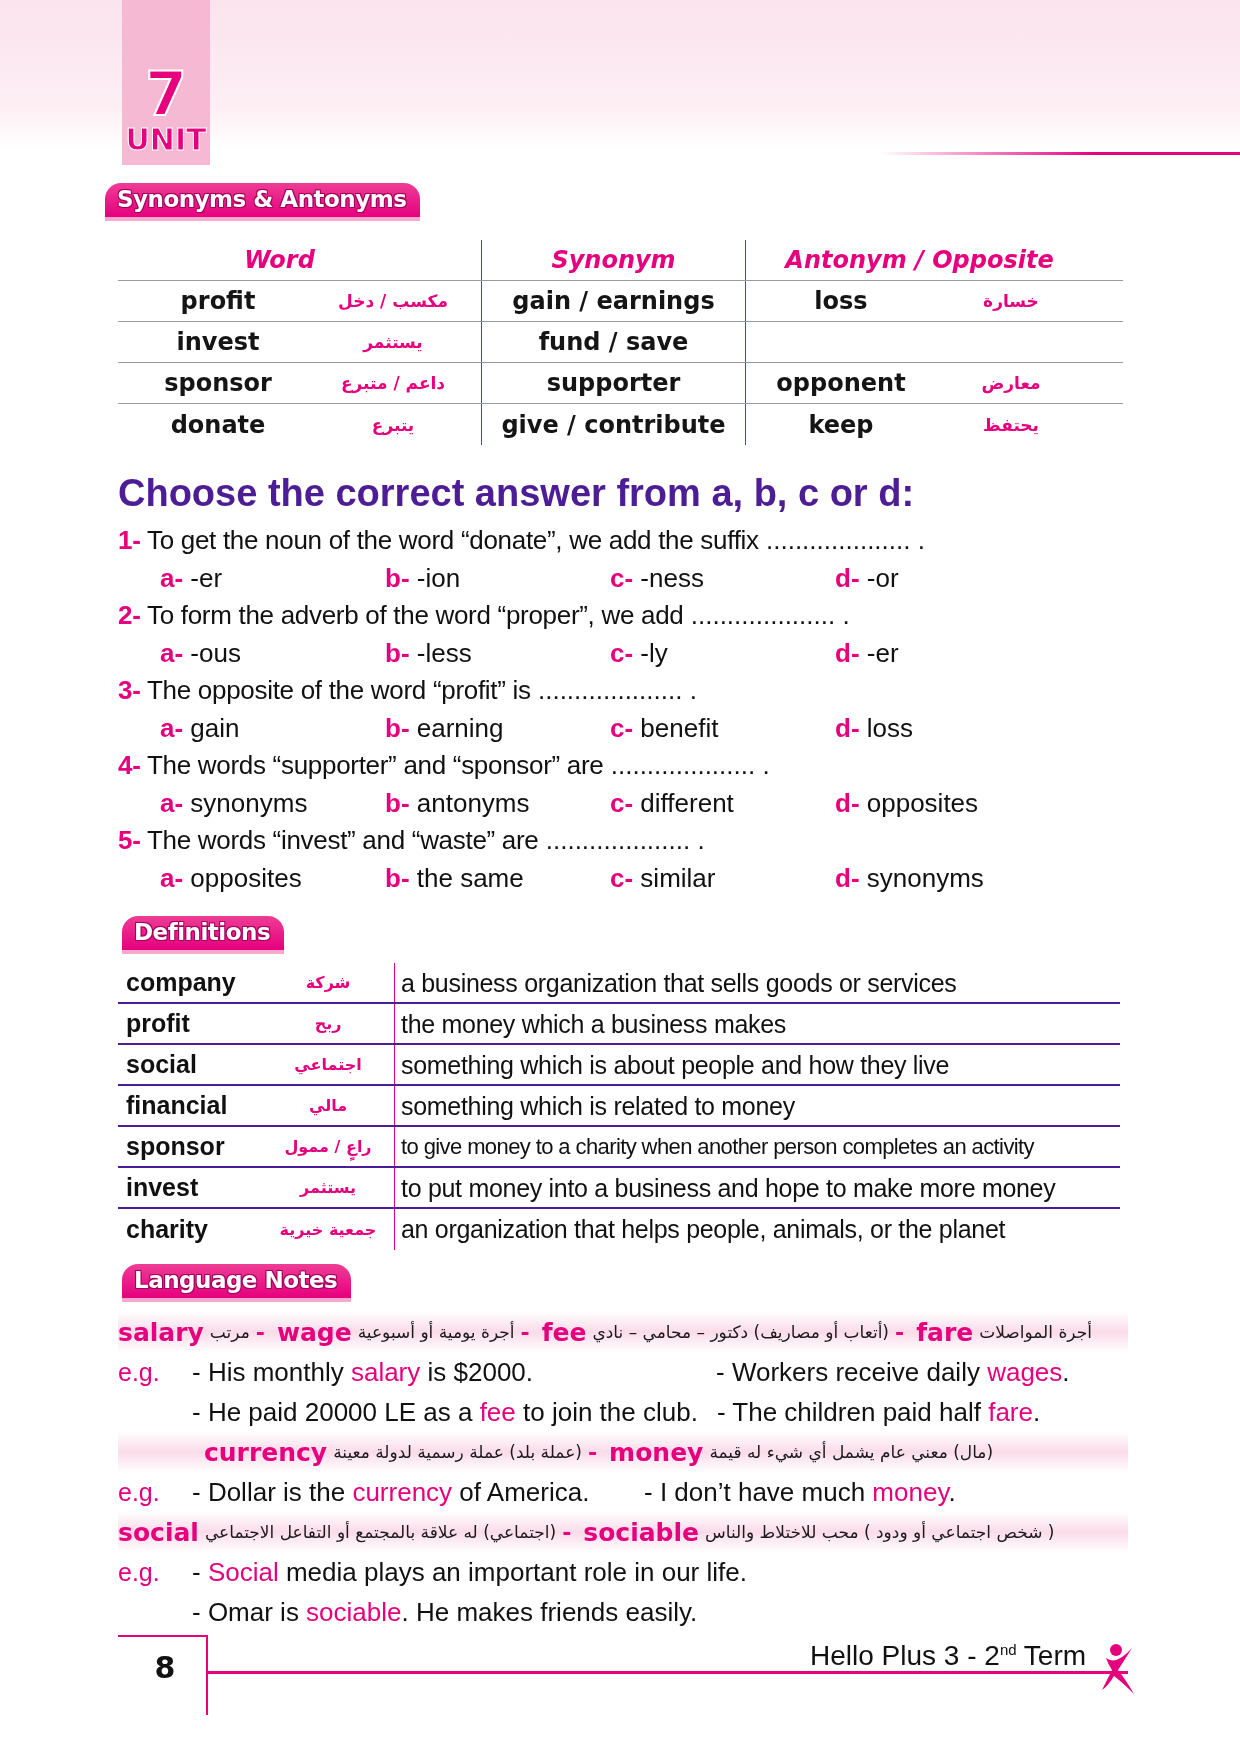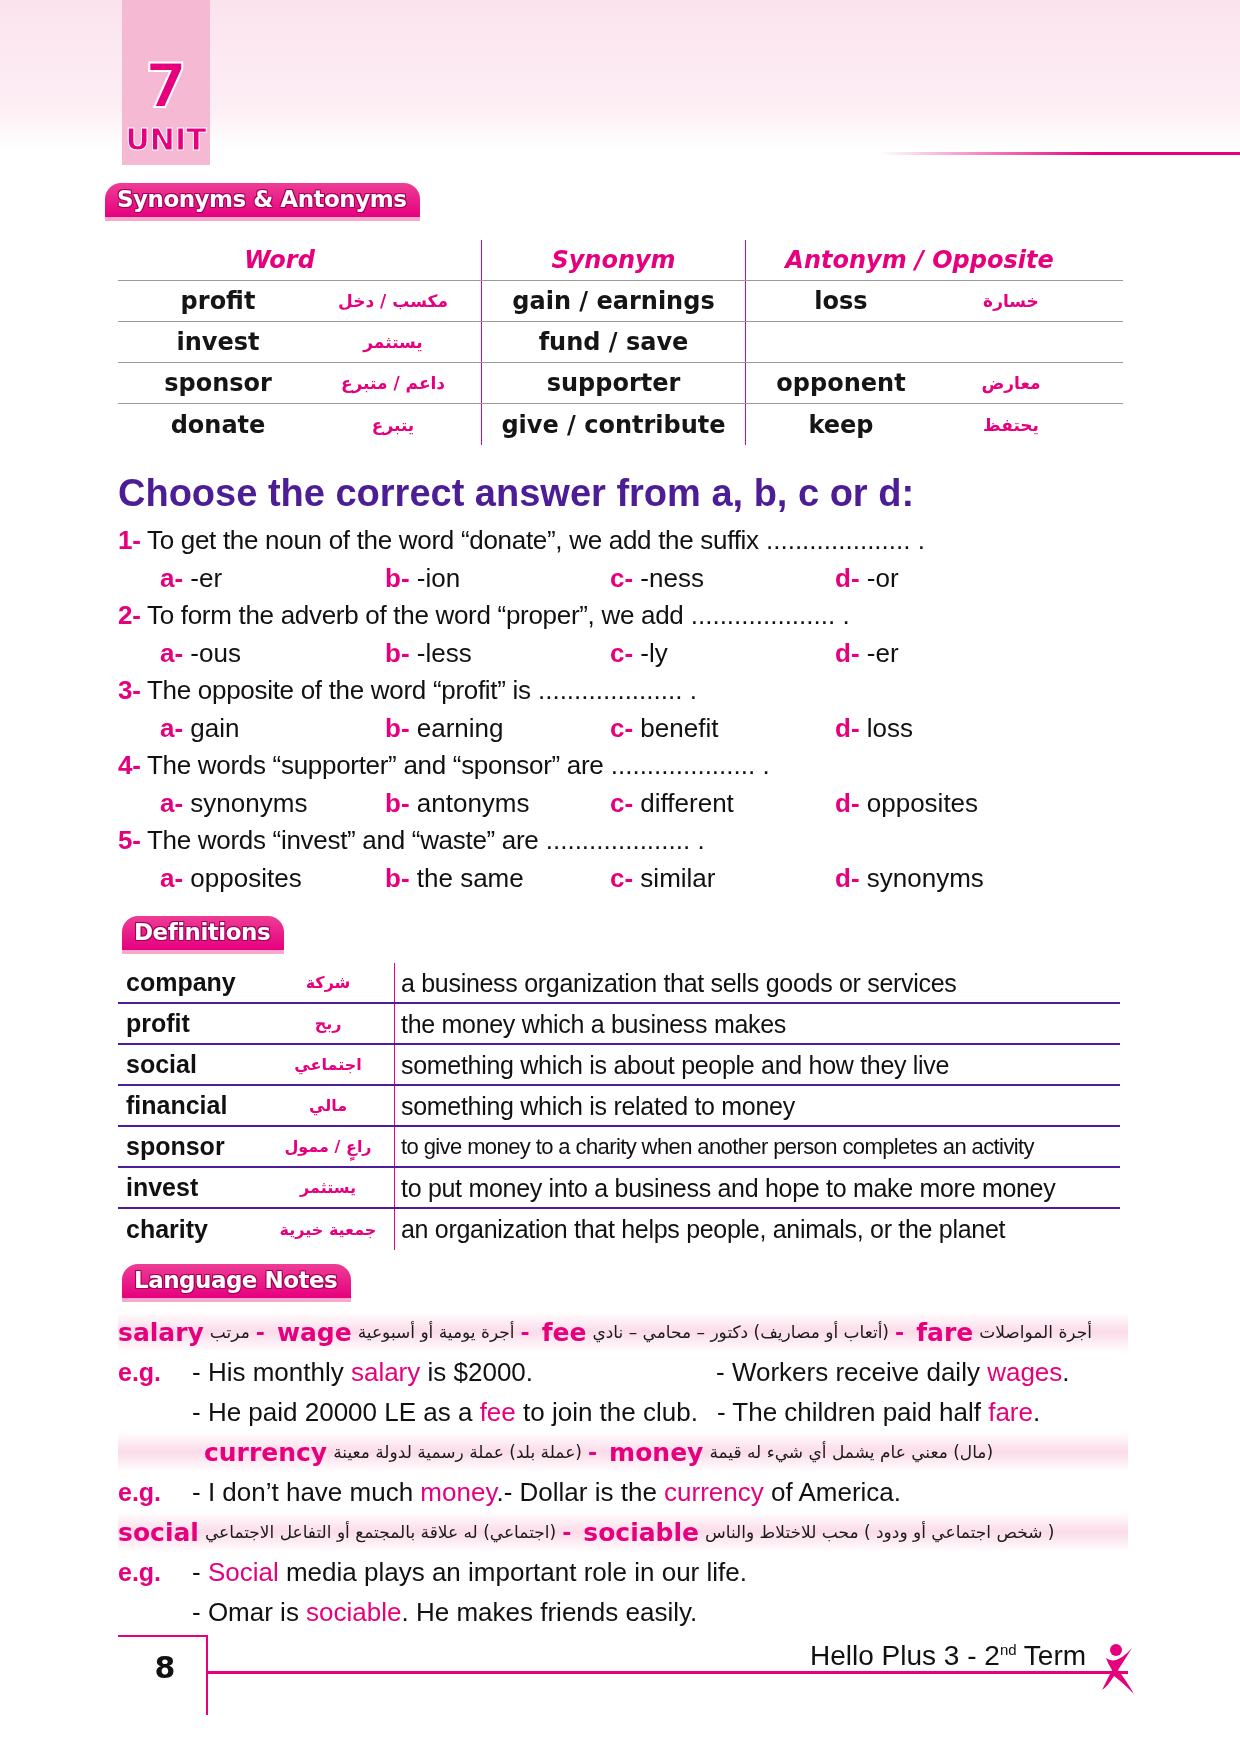--- a/index.html
+++ b/index.html
@@ -19,21 +19,21 @@
     background: #f5b9d3;
     display: flex; flex-direction: column; align-items: center; justify-content: flex-end;
     padding-bottom: 8px;
   }
   .unit-number {
     font-family: "DejaVu Sans", sans-serif; font-weight: 900; font-size: 60px; line-height: 58px;
     color: #e6007e; -webkit-text-stroke: 2px #ffffff;
   }
   .unit-label {
     font-family: "DejaVu Sans", sans-serif; font-weight: bold; font-size: 30px; line-height: 34px;
-    color: #e6007e; margin-top: 8px; -webkit-text-stroke: 1px #ffffff;
+    color: #e6007e; -webkit-text-stroke: 1px #ffffff;
   }
 
   .section-tab {
     position: absolute; height: 34px; padding: 0 14px 0 12px;
     background: linear-gradient(180deg, #ee3d95 0%, #e6007e 100%);
     border-radius: 16px 16px 0 0;
     color: #ffffff; font-weight: bold; font-size: 23px; line-height: 32px;
     text-shadow: 1px 1px 0 #a3005a, -1px -1px 0 #a3005a, 1px -1px 0 #a3005a, -1px 1px 0 #a3005a;
     letter-spacing: -0.5px;
   }
@@ -87,21 +87,21 @@
   .note-head {
     height: 40px; display: flex; align-items: center; justify-content: flex-end; direction: ltr;
     background: linear-gradient(180deg, #ffffff 0%, #fbdbe9 50%, #ffffff 100%);
     padding-right: 4px; white-space: nowrap;
   }
   .note-head.left { justify-content: flex-start; }
   .note-head .kw { color: #e6007e; font-weight: bold; font-size: 25px; margin: 0 6px; }
   .note-head .arx { color: #1a1a1a; font-size: 17px; direction: rtl; unicode-bidi: isolate; }
   .note-head .sep { color: #e6007e; font-weight: bold; font-size: 22px; margin: 0 6px; }
   .eg-line { height: 40px; display: flex; align-items: center; font-family: "Liberation Sans", sans-serif; font-size: 26px; white-space: nowrap; }
-  .eg-label { width: 74px; color: #e6007e; font-weight: bold; font-size: 25px; }
+  .eg-label { width: 74px; color: #e6007e; font-weight: normal; font-size: 25px; }
   .eg-indent { width: 74px; }
   .eg-a { width: 524px; }
   .hl { color: #e6007e; }
 
   
   .footer-box {
     position: absolute; left: 118px; top: 1635px; width: 90px; height: 80px;
     border-top: 2px solid #e6007e; border-right: 2px solid #e6007e;
   }
   .page-num { position: absolute; left: 140px; top: 1650px; width: 50px; text-align: center; font-size: 30px; font-weight: bold; }
@@ -296,22 +296,22 @@
 
   <div class="note-head left" style="padding-left:86px;">
     <span class="kw" style="margin-left:0">currency</span>
     <span class="arx">(عملة بلد) عملة رسمية لدولة معينة</span>
     <span class="sep">-</span>
     <span class="kw">money</span>
     <span class="arx">(مال) معني عام يشمل أي شيء له قيمة</span>
   </div>
   <div class="eg-line">
     <span class="eg-label">e.g.</span>
+    <span style="width:452px"><span>- Dollar is the </span><span class="hl">currency</span><span> of America.</span></span>
     <span><span>- I don’t have much </span><span class="hl">money</span><span>.</span></span>
-    <span style="width:452px"><span>- Dollar is the </span><span class="hl">currency</span><span> of America.</span></span>
   </div>
 
   <div class="note-head left">
     <span class="kw" style="margin-left:0">social</span>
     <span class="arx">(اجتماعي) له علاقة بالمجتمع أو التفاعل الاجتماعي</span>
     <span class="sep">-</span>
     <span class="kw">sociable</span>
     <span class="arx">( شخص اجتماعي أو ودود ) محب للاختلاط والناس</span>
   </div>
   <div class="eg-line">

